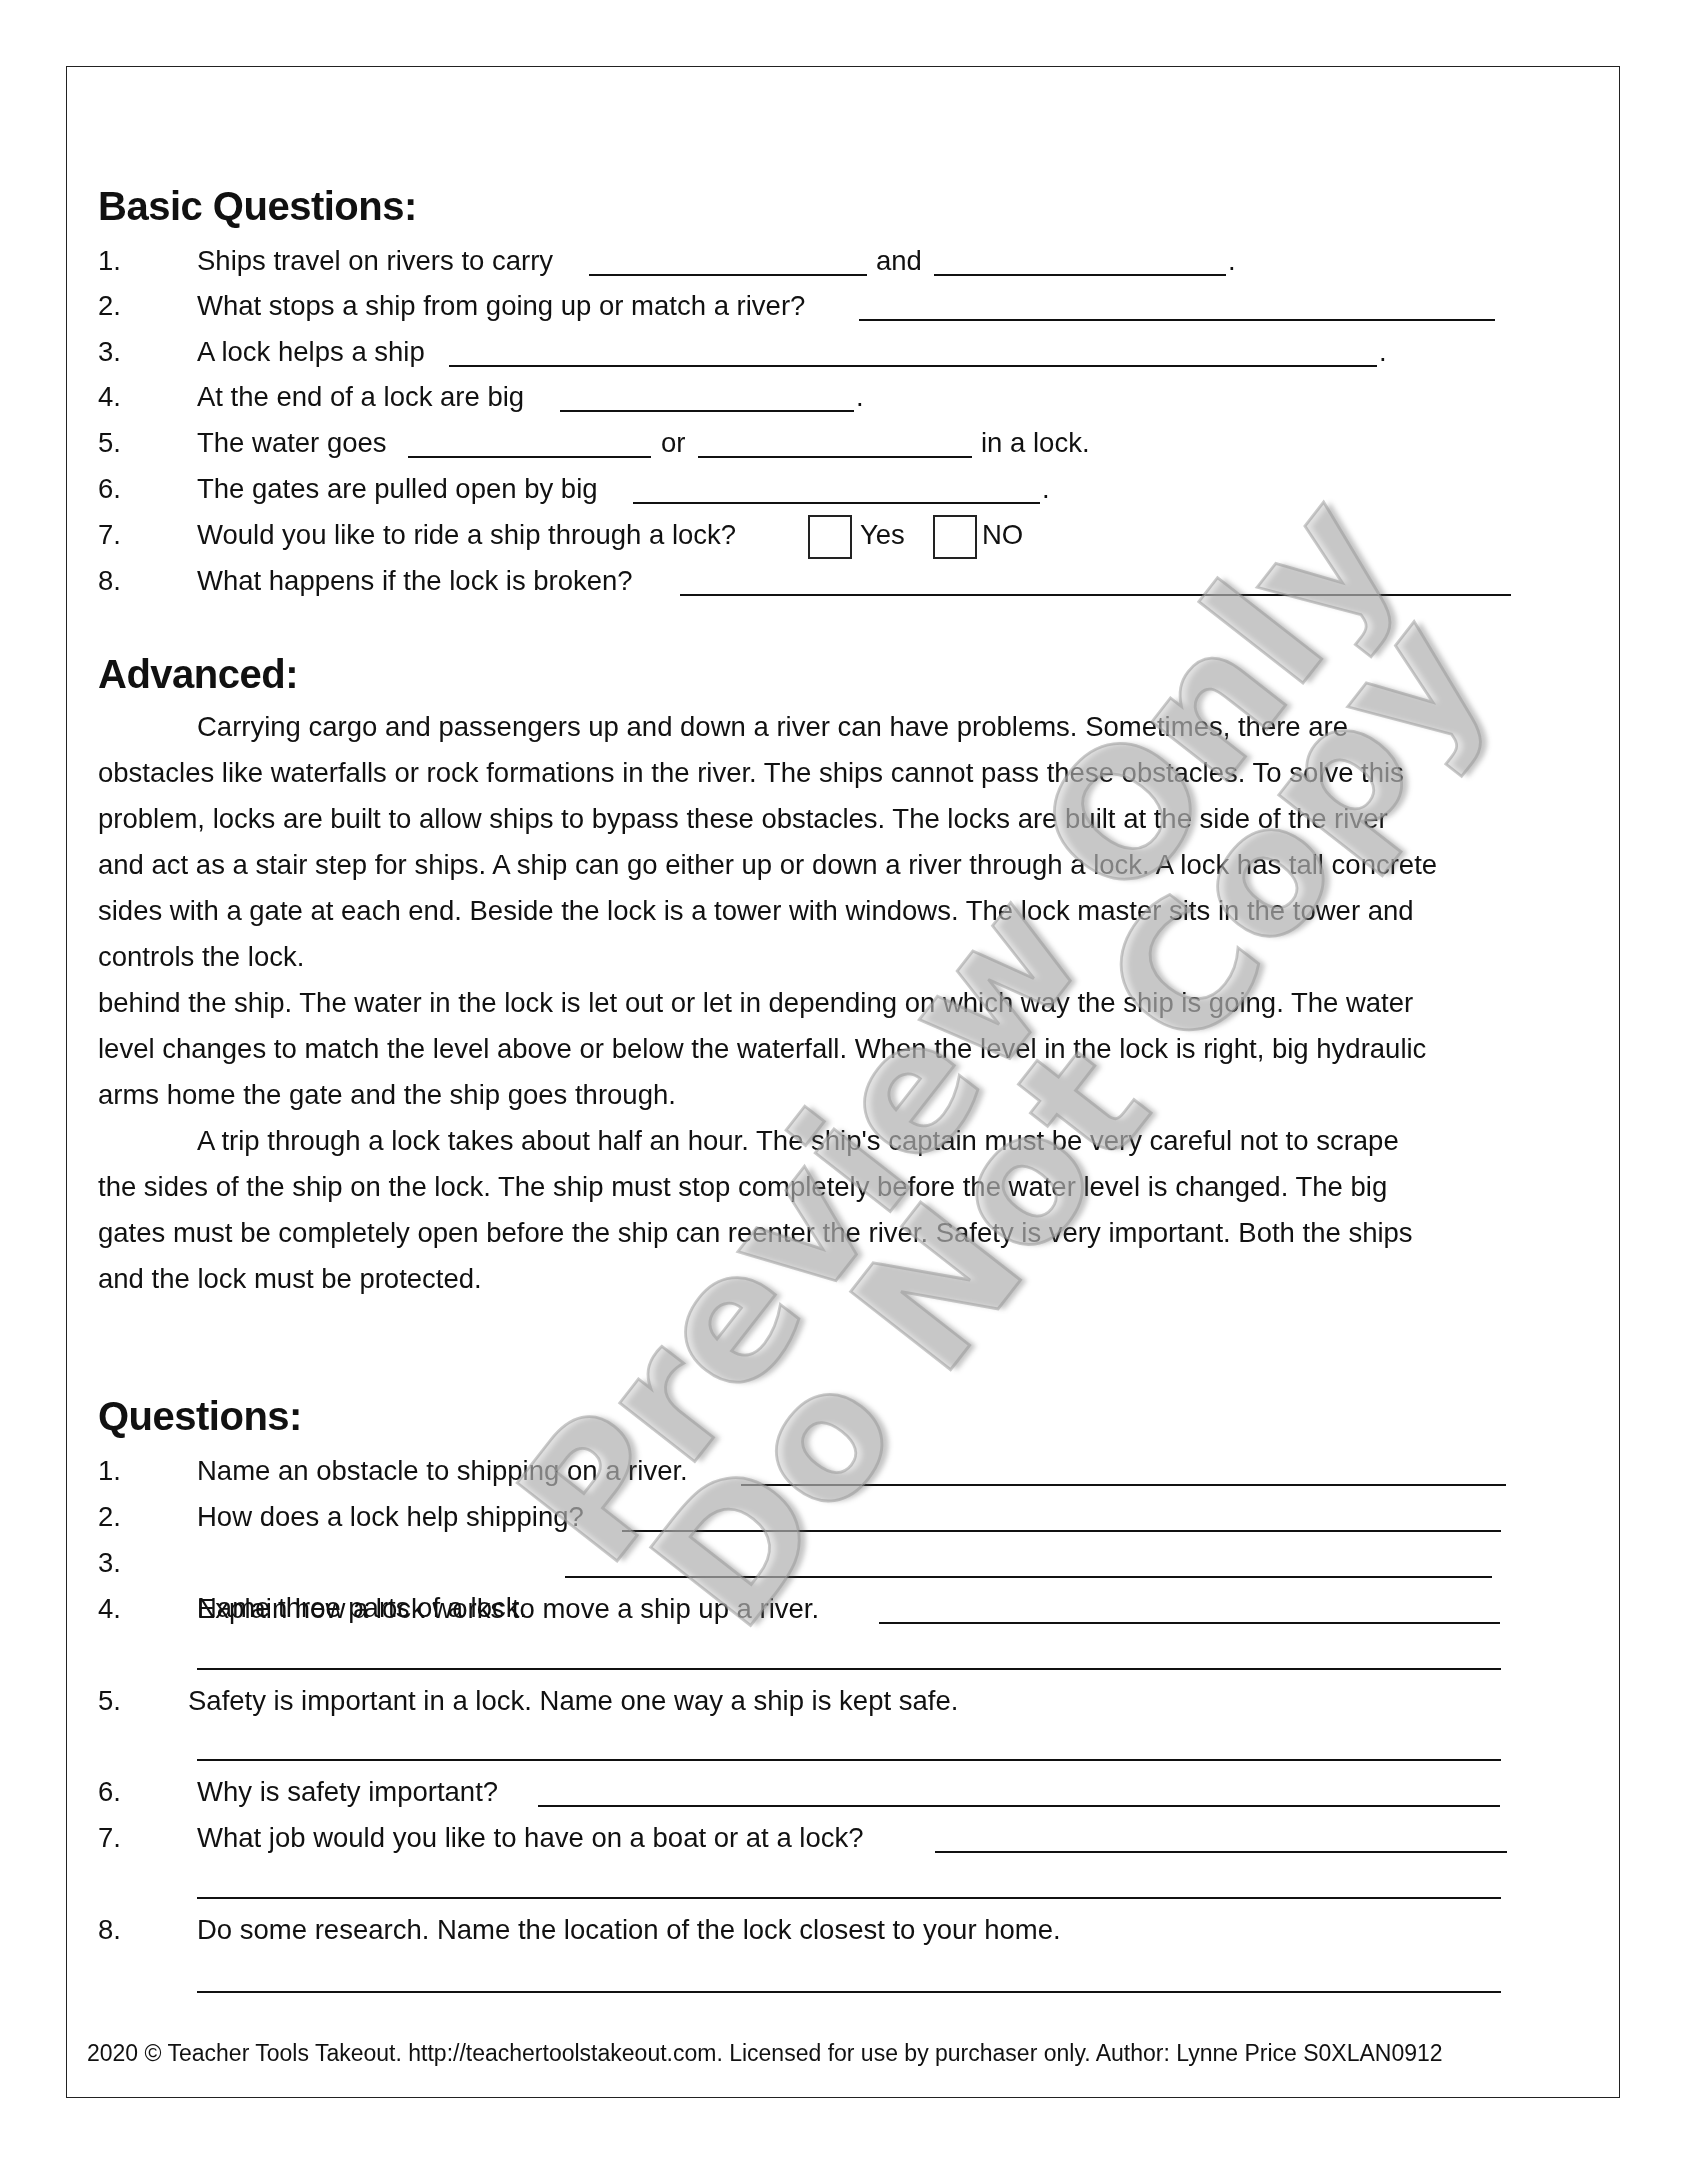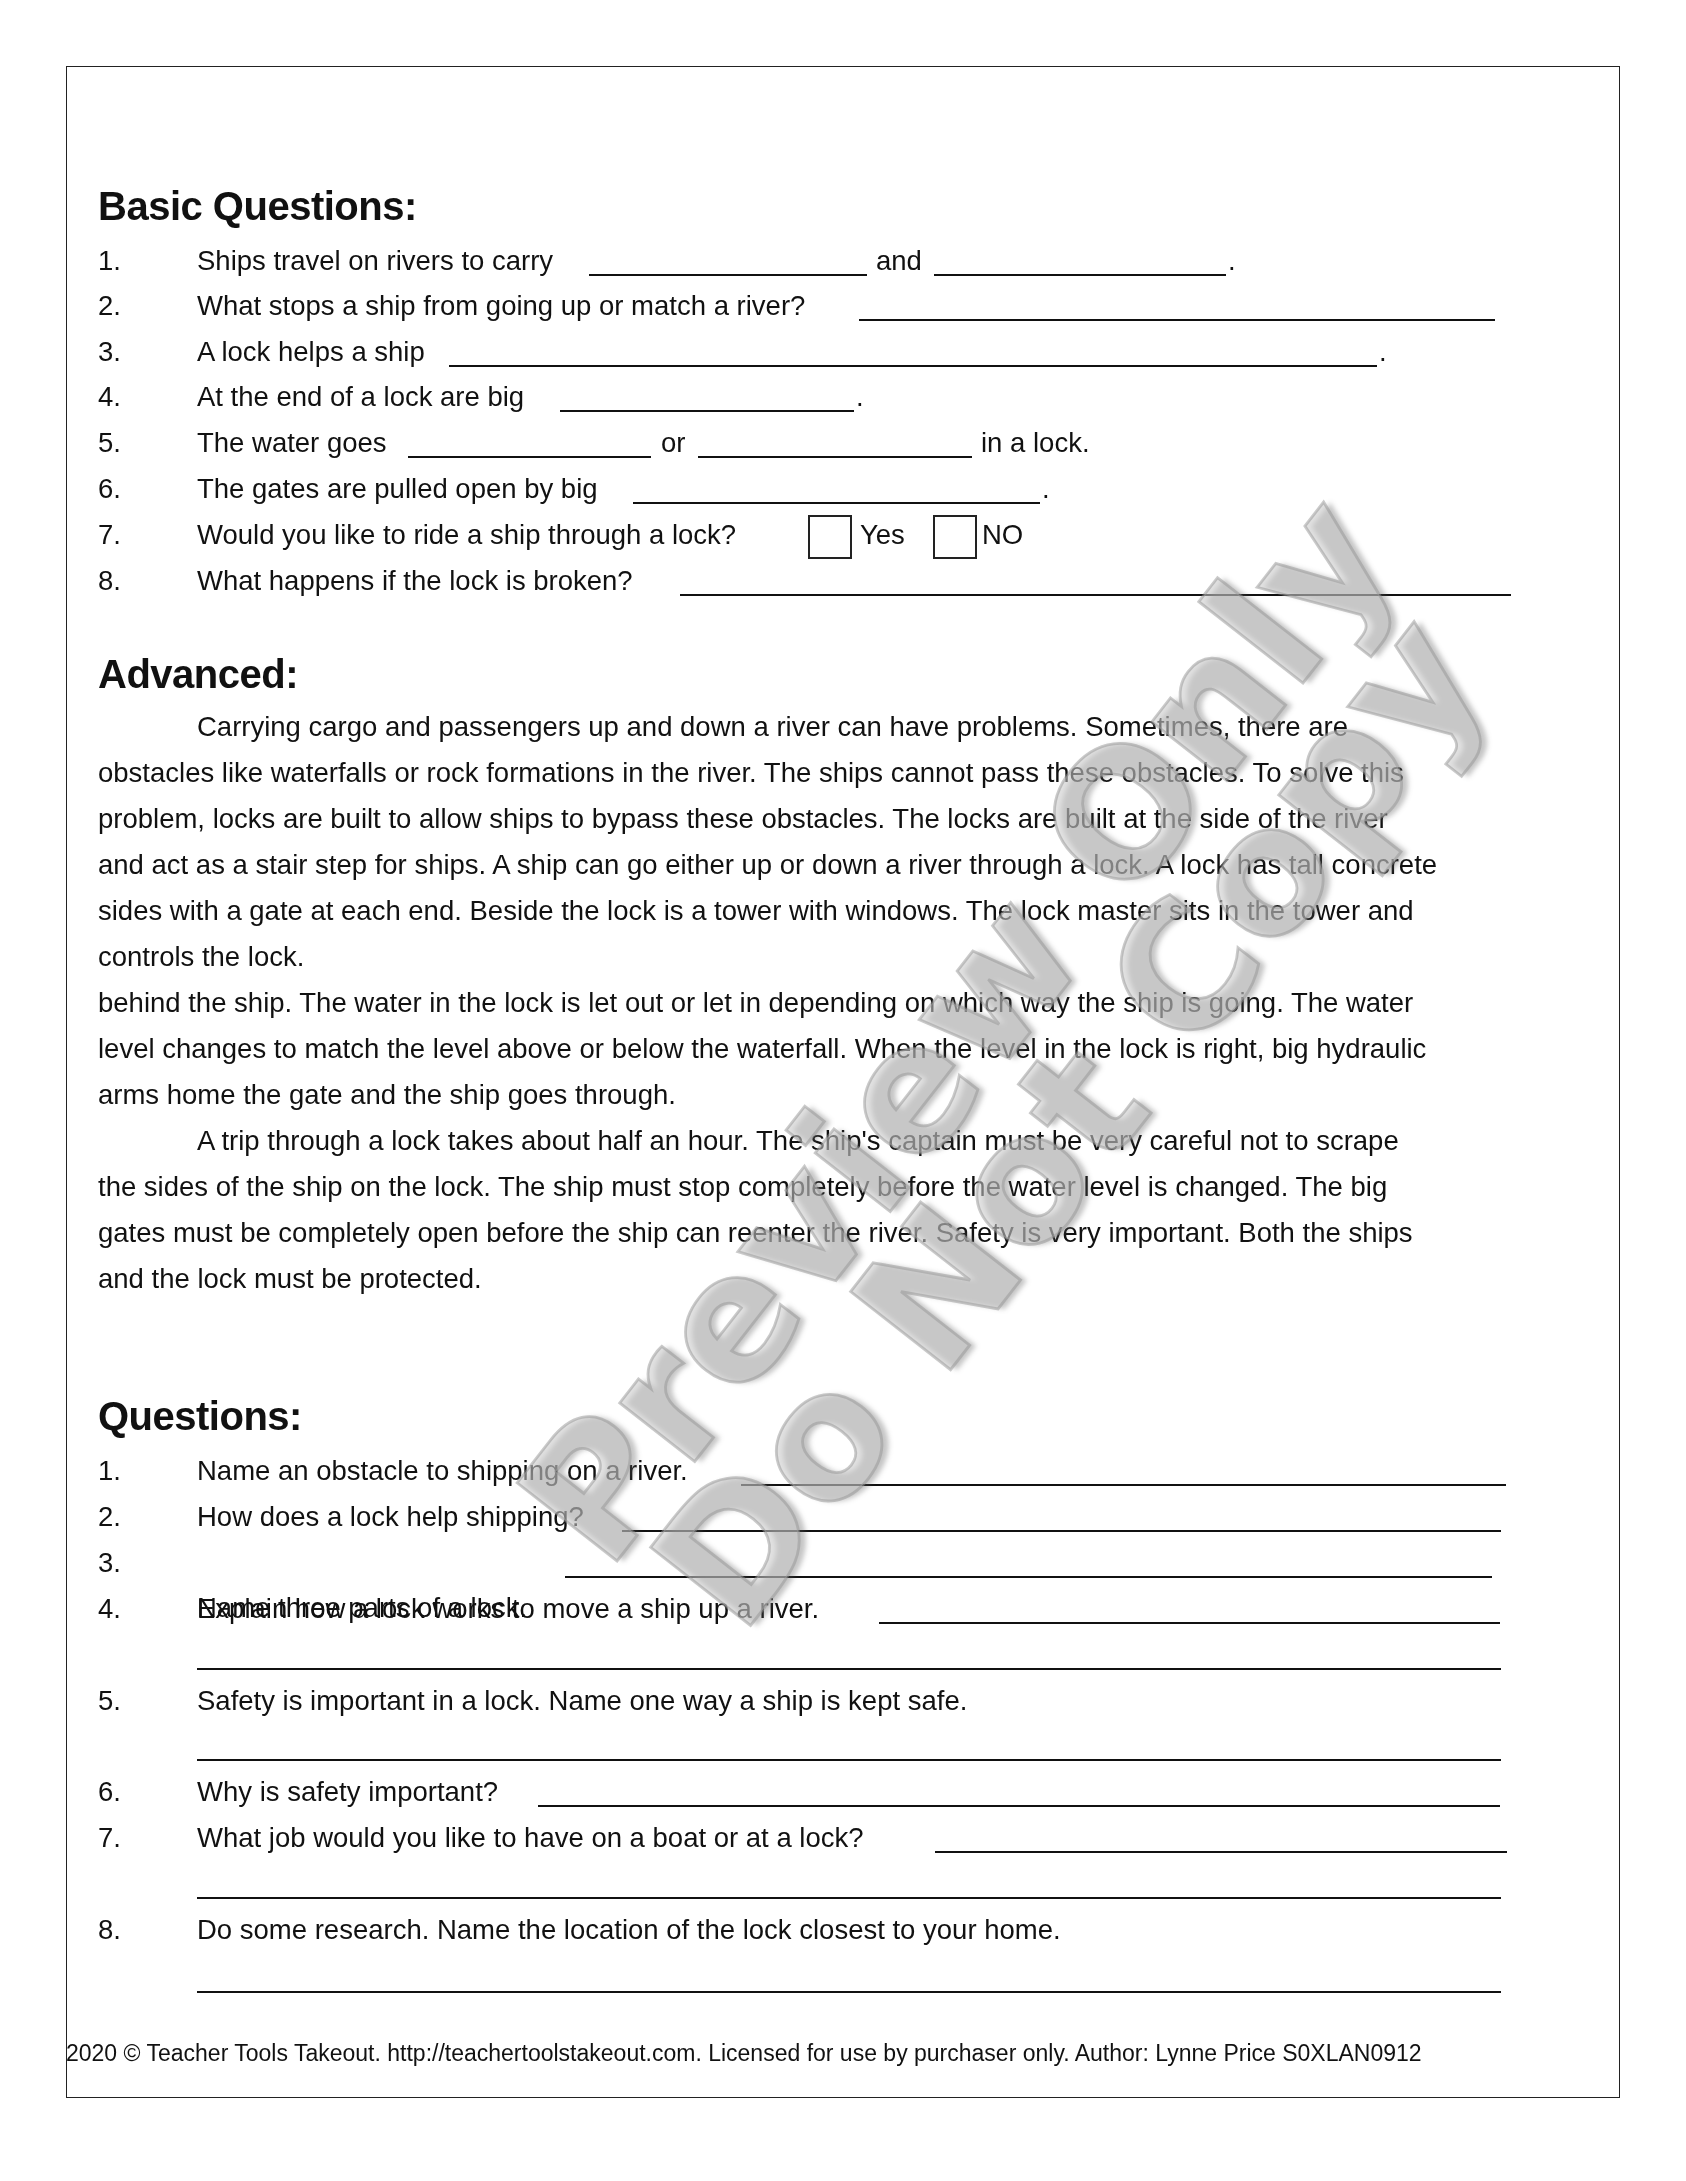--- a/index.html
+++ b/index.html
@@ -11,21 +11,21 @@
   .heading { font-weight: bold; font-size: 40px; letter-spacing: -0.5px; }
   .q-line { position: absolute; left: 98px; height: 40px; font-size: 27.5px; line-height: 40px;
             white-space: nowrap; }
   .q-num { position: absolute; left: 0; top: 0; }
   .blank { position: absolute; border-bottom: 2.3px solid #111; height: 33px; top: 0; }
   .seg { position: absolute; top: 0; }
   .checkbox { position: absolute; top: 3.7px; width: 44px; height: 44px; border: 2.3px solid #222;
               box-sizing: border-box; background: #fff; cursor: pointer; }
   .para { position: absolute; left: 98px; width: 1488px; font-size: 27.5px; line-height: 46px; }
   .indent { display: inline-block; width: 99px; }
-  .footer { position: absolute; left: 66px; top: 2040px; font-size: 23px; white-space: nowrap; }
+  .footer { position: absolute; left: 87px; top: 2040px; font-size: 23px; white-space: nowrap; }
   .watermark { position: absolute; font-size: 174px; font-weight: bold; color: rgba(200,200,200,0.55);
                -webkit-text-stroke: 2.8px rgba(150,150,150,0.5);
                text-shadow: 3.7px 5.5px 5.5px rgba(90,90,90,0.35);
                transform-origin: center center; white-space: nowrap; pointer-events: none;
                font-family: "DejaVu Sans", sans-serif; }
 </style>
 </head>
 <body>
 
 <div class="page-frame"></div>
@@ -140,21 +140,21 @@
   <span class="q-num">4.</span>
   <span class="seg" style="left:99px;">Explain how a lock works to move a ship up a river.</span>
   <span class="blank" style="left:781px; width:621px;"></span>
 </div>
 <div class="q-line" style="top:1635px;">
   <span class="blank" style="left:99px; width:1304px;"></span>
 </div>
 
 <div class="q-line" style="top:1681px;">
   <span class="q-num">5.</span>
-  <span class="seg" style="left:99px;">Safety is important in a lock.  Name one way a ship is kept safe.</span>
+  <span class="seg" style="left:90px;">Safety is important in a lock.  Name one way a ship is kept safe.</span>
 </div>
 <div class="q-line" style="top:1726px;">
   <span class="blank" style="left:99px; width:1304px;"></span>
 </div>
 
 <div class="q-line" style="top:1772px;">
   <span class="q-num">6.</span>
   <span class="seg" style="left:99px;">Why is safety important?</span>
   <span class="blank" style="left:440px; width:962px;"></span>
 </div>

